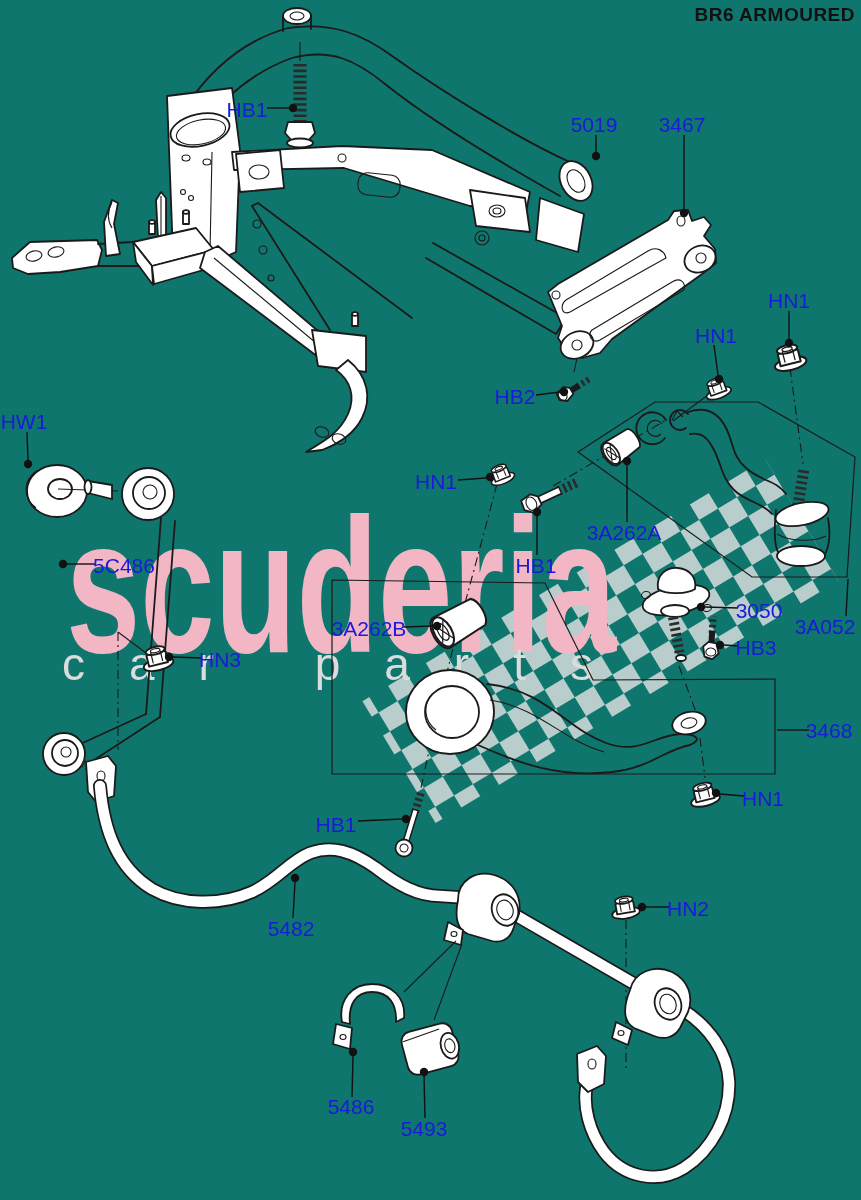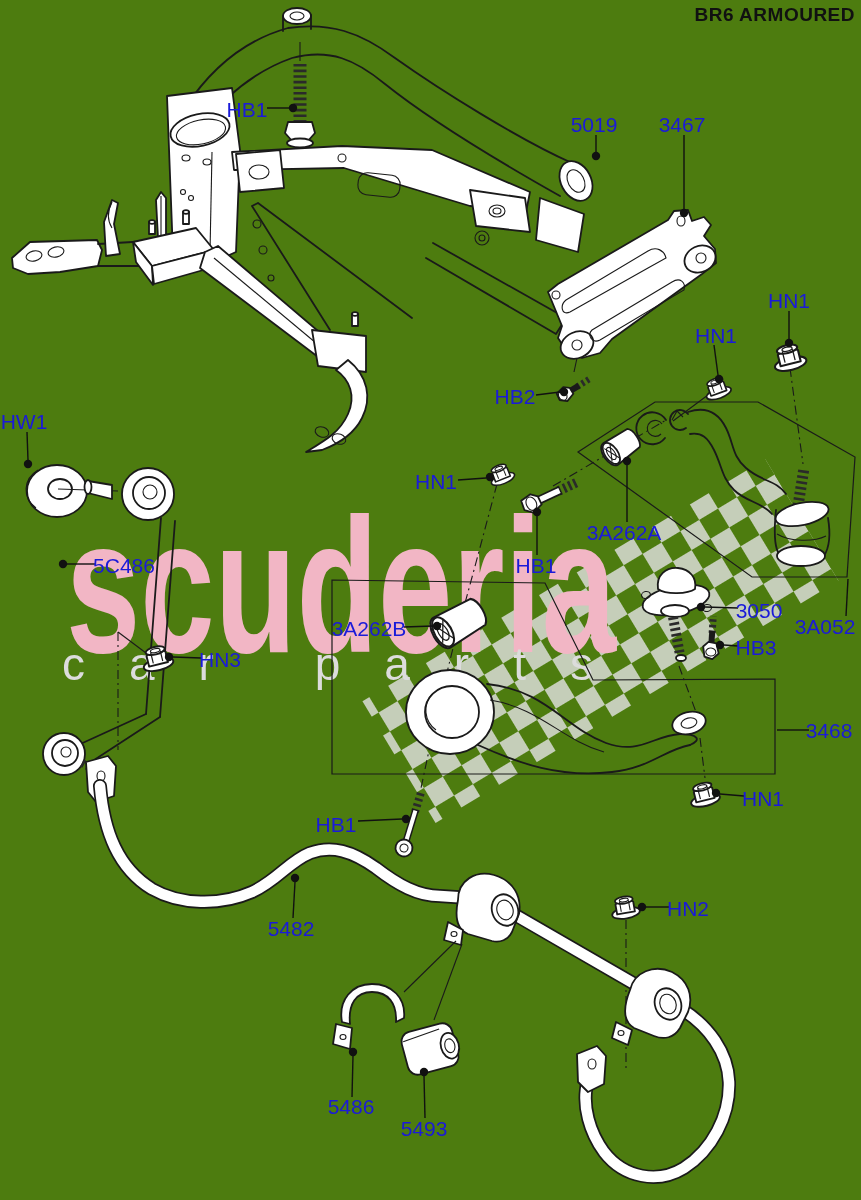--- a/index.html
+++ b/index.html
@@ -1,16 +1,16 @@
 <!DOCTYPE html>
 <html><head>
 <meta charset="utf-8">
 <style>
   html,body{margin:0;padding:0;background:#fff;}
-  .page{position:relative;width:861px;height:1200px;background:#4d7c0f;overflow:hidden;
+  .page{position:relative;width:861px;height:1200px;background:#0f766e;overflow:hidden;
         font-family:"Liberation Sans",sans-serif;}
   .page-title{position:absolute;top:4px;right:6px;font-size:19px;font-weight:bold;
               color:#111;letter-spacing:.5px;z-index:5;}
   svg{position:absolute;left:0;top:0;}
   .part{fill:#fff;stroke:#1a1a1a;stroke-width:1.8;stroke-linejoin:round;}
   .ln{fill:none;stroke:#1a1a1a;stroke-width:1.8;stroke-linecap:round;stroke-linejoin:round;}
   .thin{fill:none;stroke:#1a1a1a;stroke-width:1.1;}
   .box{fill:none;stroke:#1a1a1a;stroke-width:1.2;}
   .dash{fill:none;stroke:#1a1a1a;stroke-width:1.1;stroke-dasharray:9 4 2 4;}
   .thread{fill:none;stroke:#2a2a2a;stroke-dasharray:2.6 3;}

